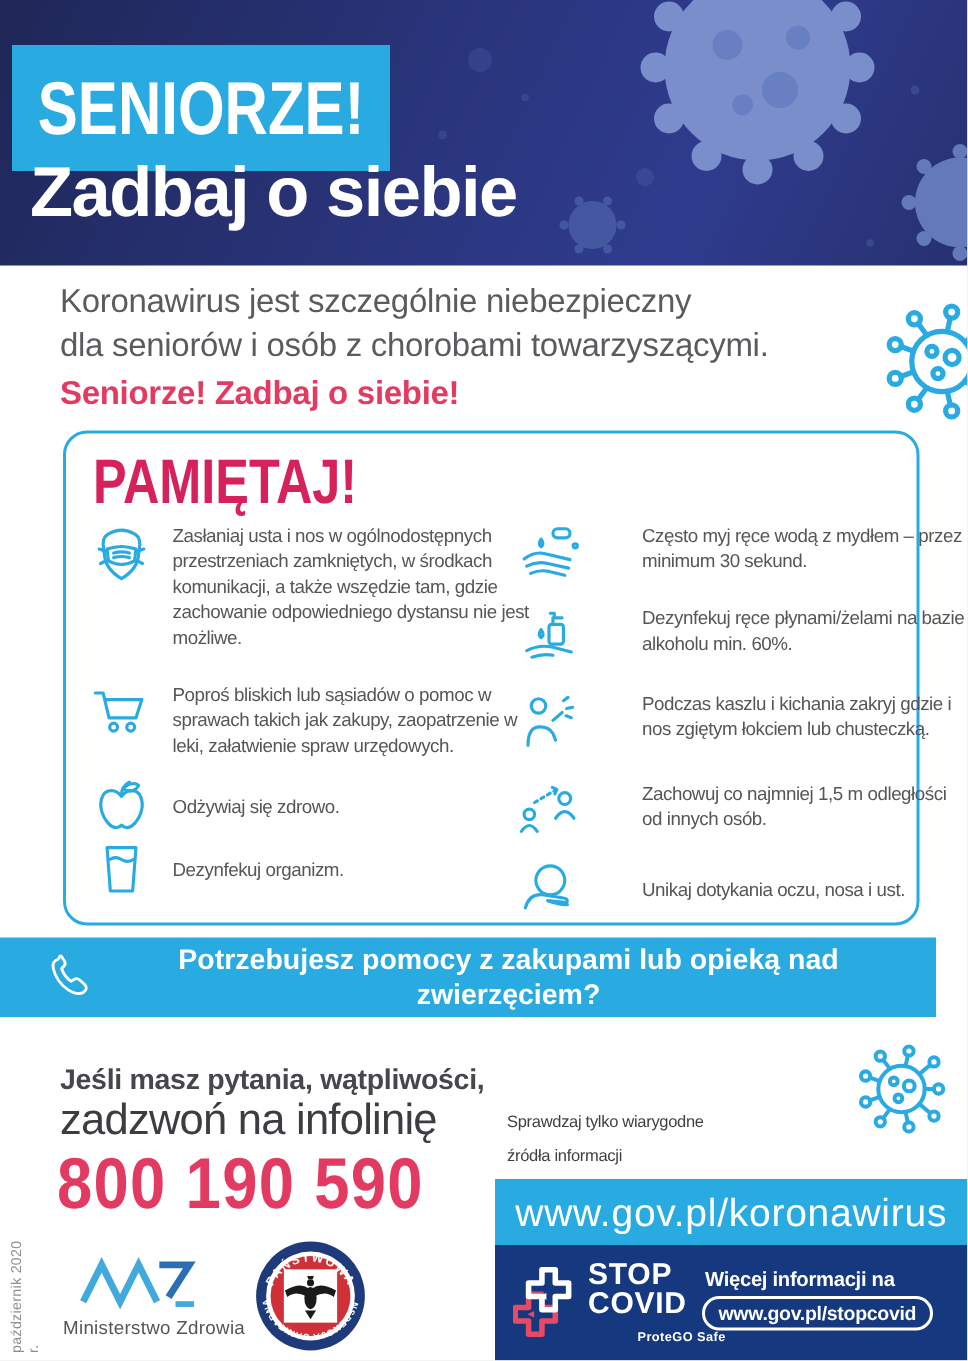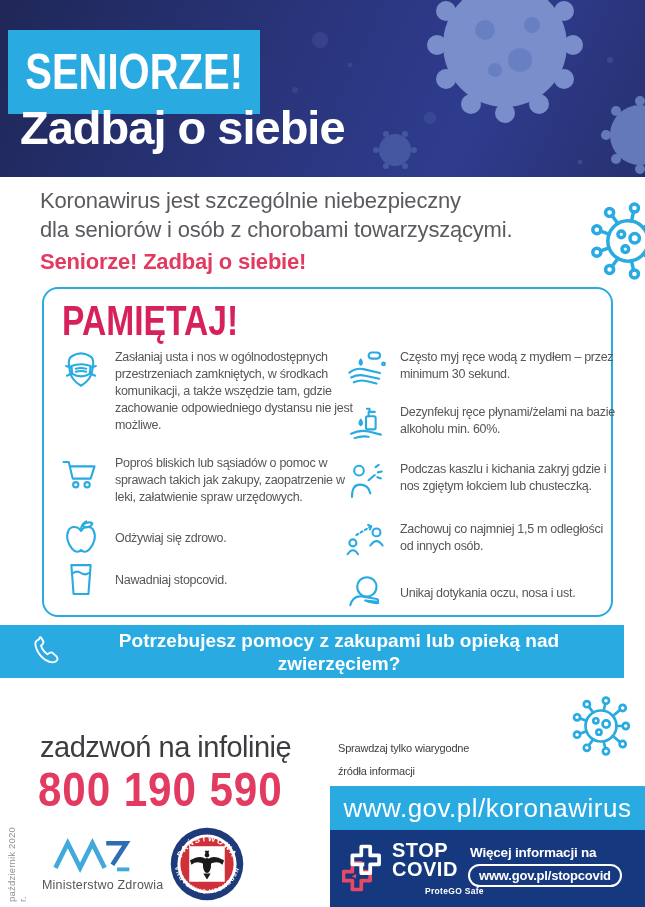--- a/index.html
+++ b/index.html
@@ -32,21 +32,21 @@
   
   .box{position:absolute;left:42px;top:287px;width:571px;height:330px;border:2px solid #29ABE2;border-radius:16px;box-sizing:border-box;}
   .box-title{position:absolute;left:18px;top:8px;}
   .box-title span{display:inline-block;transform:scaleX(.8);transform-origin:left center;
     color:#D6215B;font-size:42px;font-weight:800;letter-spacing:0;}
   .row{position:absolute;display:flex;gap:13px;align-items:flex-start;}
   .row.center{align-items:center;height:42px;}
   .row .icon{width:42px;height:42px;flex:0 0 42px;}
   .row .txt{color:#55565A;font-size:12.5px;line-height:17px;letter-spacing:-.3px;}
   .l{left:16px;} .l .txt{width:238px;}
-  .r{left:301px;} .r .txt{width:218px;}
+  .r{left:301px;} .r .txt{width:218px;margin-left:28px;}
   .l1{top:60px}.l2{top:166px}.l3{top:228px}.l4{top:270px}
   .r1{top:60px}.r2{top:115px}.r3{top:172px}.r4{top:232px}.r5{top:283px}
 
   
   .help{position:absolute;left:0;top:625px;width:624px;height:53px;background:#29ABE2;}
   .help .phone{position:absolute;left:28px;top:8px;width:38px;height:38px;}
   .help .lines{position:absolute;left:62px;right:8px;top:4px;text-align:center;color:#fff;font-weight:700;font-size:19px;line-height:23px;}
 
   
   .q1{position:absolute;left:40px;top:710px;color:#46474B;font-size:19px;font-weight:700;letter-spacing:-.2px;}
@@ -207,21 +207,21 @@
         <path d="M25.5 10 C29 5.5 35 5.5 37 7.5 C35 12 29 13 25.5 10 Z"></path>
       </svg>
       <div class="txt">Odżywiaj się zdrowo.</div>
     </div>
 
     <div class="row l l4 center">
       <svg class="icon ico" viewBox="0 0 48 48">
         <path d="M13 7 H35 L32.5 40 H15.5 Z"></path>
         <path d="M15 16 Q19.5 13 24 16 Q28.5 19 33 16"></path>
       </svg>
-      <div class="txt">Nawadniaj stopcovid.</div>
+      <div class="txt">Dezynfekuj organizm.</div>
     </div>
 
     <div class="row r r1">
       <svg class="icon ico" viewBox="0 0 48 48">
         <rect x="27" y="4" width="13" height="7" rx="3.5"></rect>
         <path d="M5 27 Q13 21 21 23 L40 27.5"></path>
         <path d="M7 32.5 Q15 28.5 23 30.5 L39 34"></path>
         <path d="M10 38 Q17 35 24 36.5 L36 39.5"></path>
         <path d="M18 12 q-2.6 3.6 0 5.8 q2.6 -2.2 0 -5.8"></path>
         <circle cx="44" cy="17" r="1.6"></circle>
@@ -274,20 +274,21 @@
   <div class="help">
     <svg class="phone" viewBox="0 0 48 48" fill="none" stroke="#ffffff" stroke-width="2.4" stroke-linecap="round" stroke-linejoin="round">
       <path d="M14 8 Q8 10 9.5 16 Q12 27 22 34 Q30 39 35 36 Q39 33 36 29.5 L31.5 25.5 Q29.5 23.5 26.5 25.5 L24.5 26.8 Q18.5 22.5 16.5 16 L18.5 14 Q20.5 12 18.5 9 L16.5 6 Q15 4 14 8 Z"></path>
     </svg>
     <div class="lines">
       <div>Potrzebujesz pomocy z zakupami lub opieką nad zwierzęciem?</div>
       <div>Zadzwoń do swojej gminy! Nie bój się prosić o pomoc!</div>
     </div>
   </div>
 
+  <div class="q1">Jeśli masz pytania, wątpliwości,</div>
   <div class="q2">zadzwoń na infolinię</div>
   <div class="number">
     <span>800 190 590</span>
   </div>
 
   <svg class="virus-bottom" viewBox="0 0 64 64">
       <use href="#virusOutline"></use>
     </svg>
   <div class="sources">
     <div>Sprawdzaj tylko wiarygodne</div>

